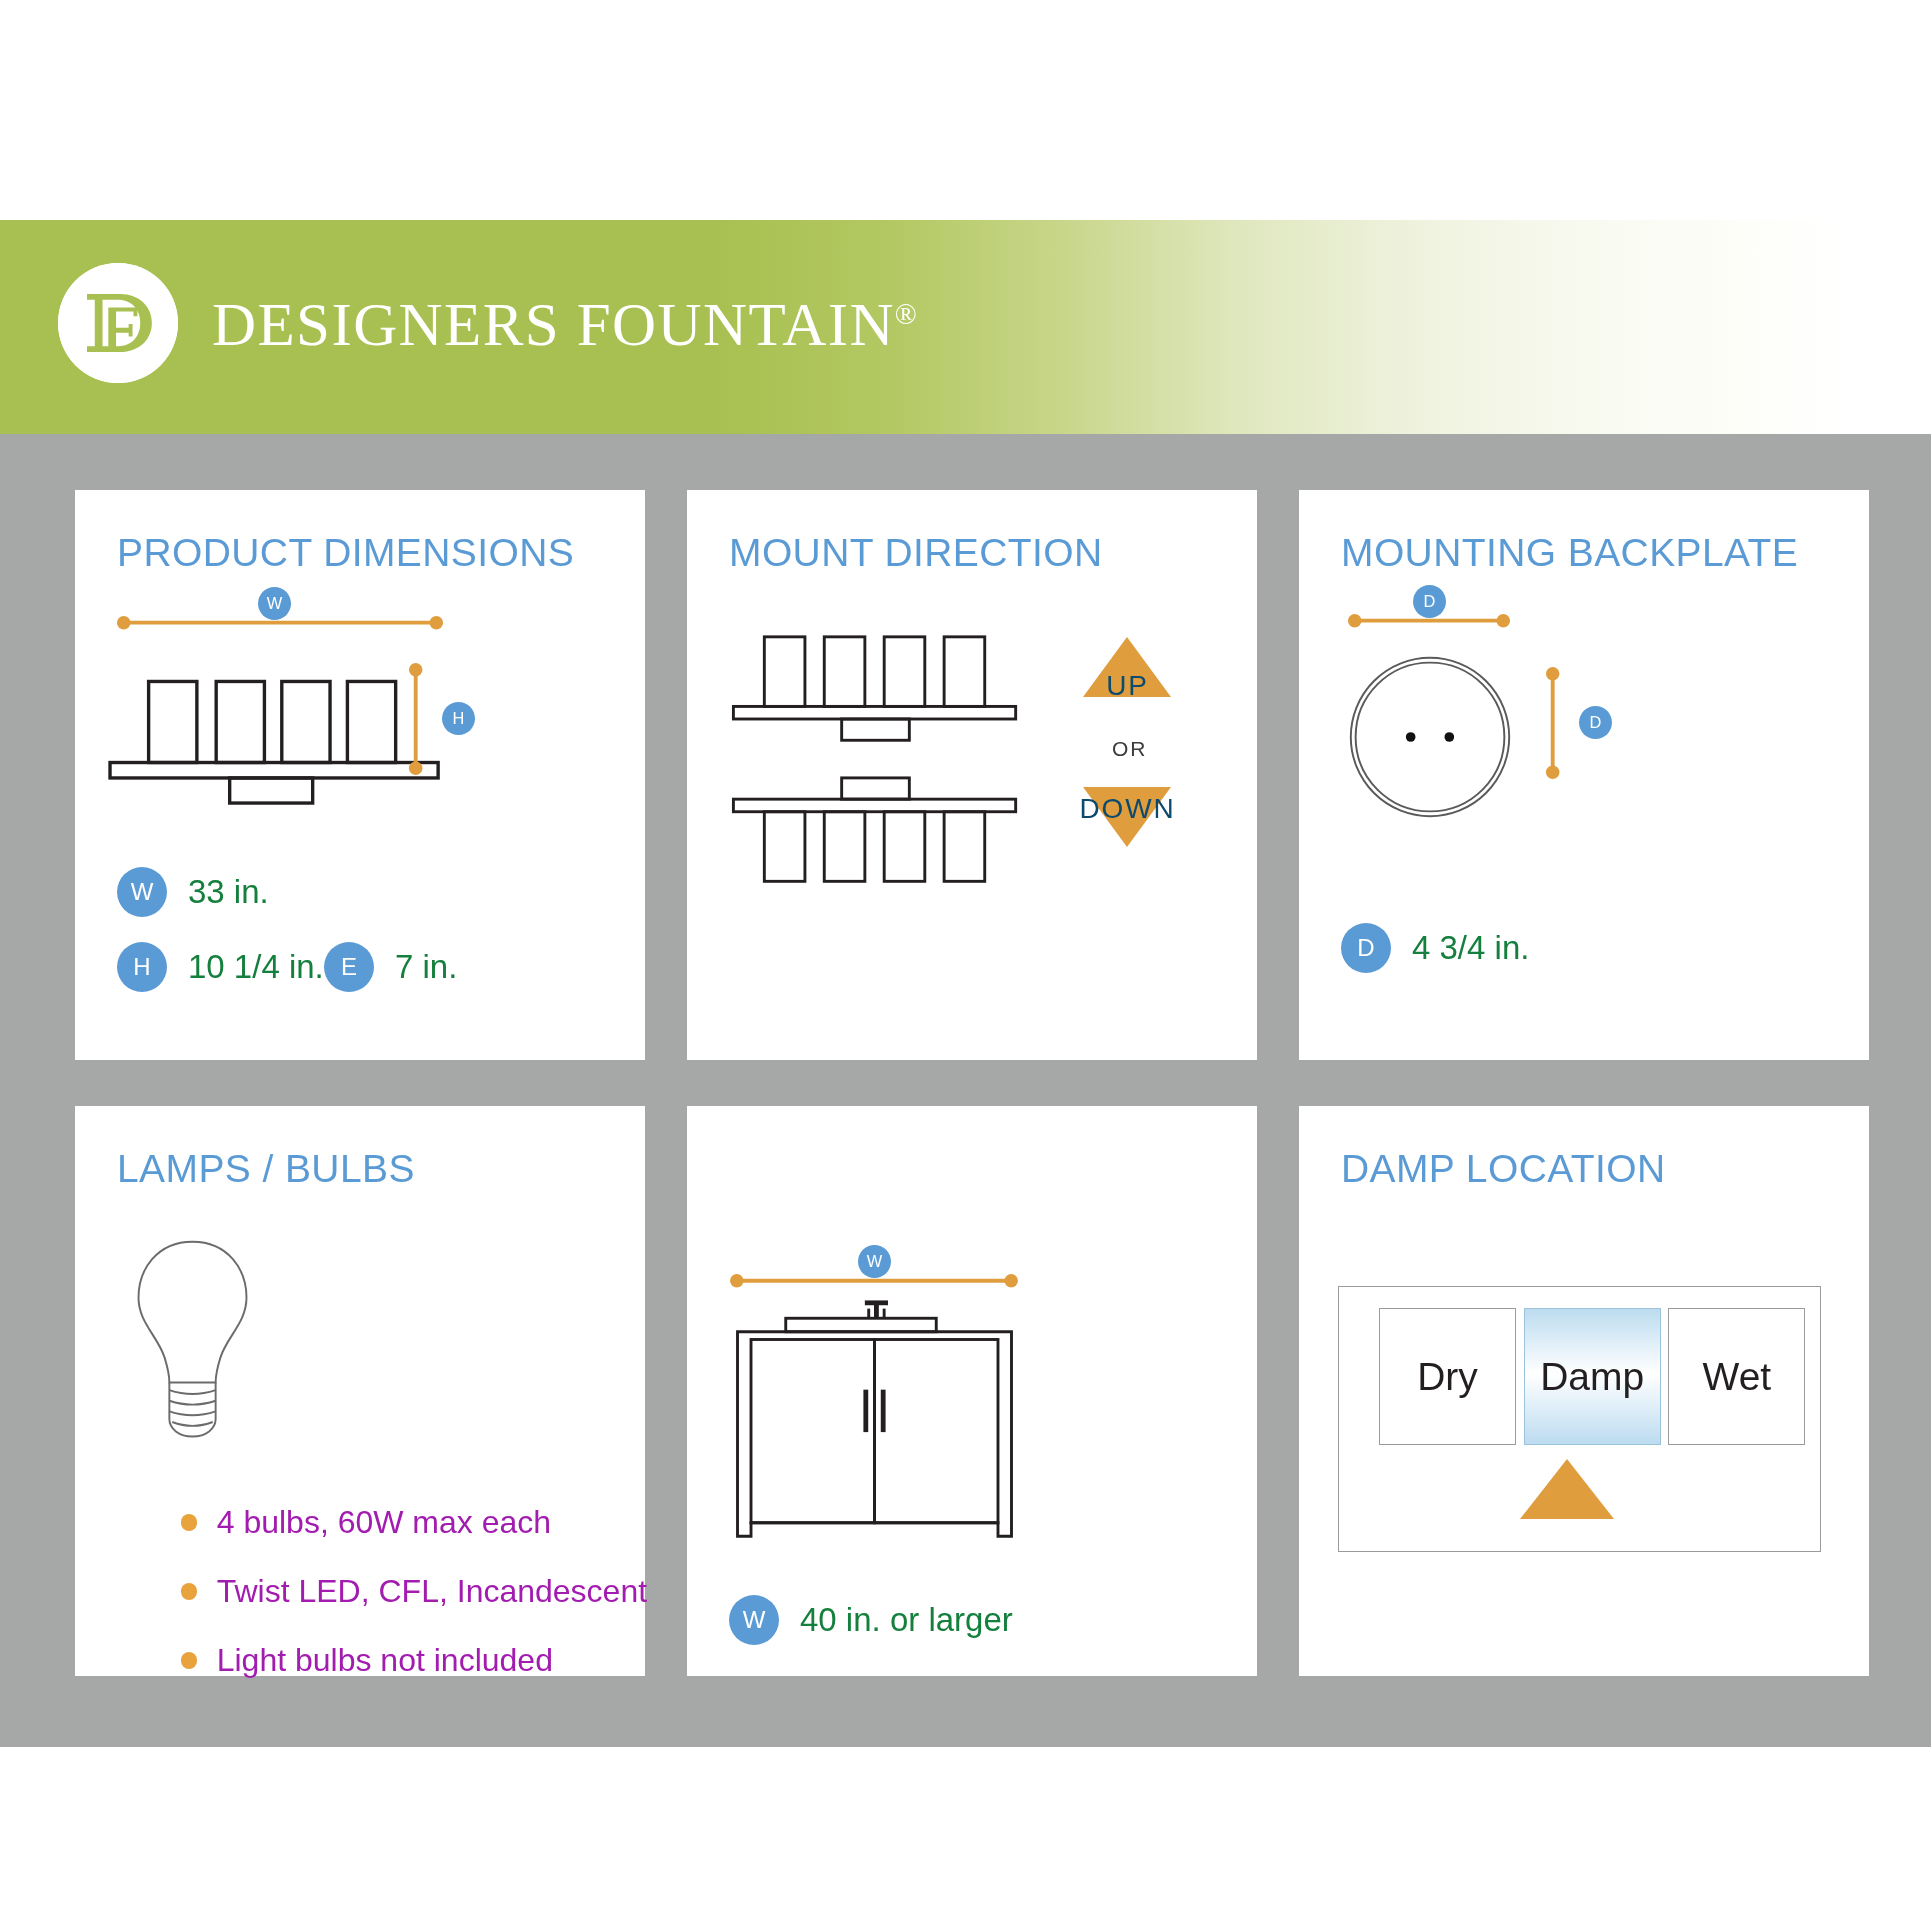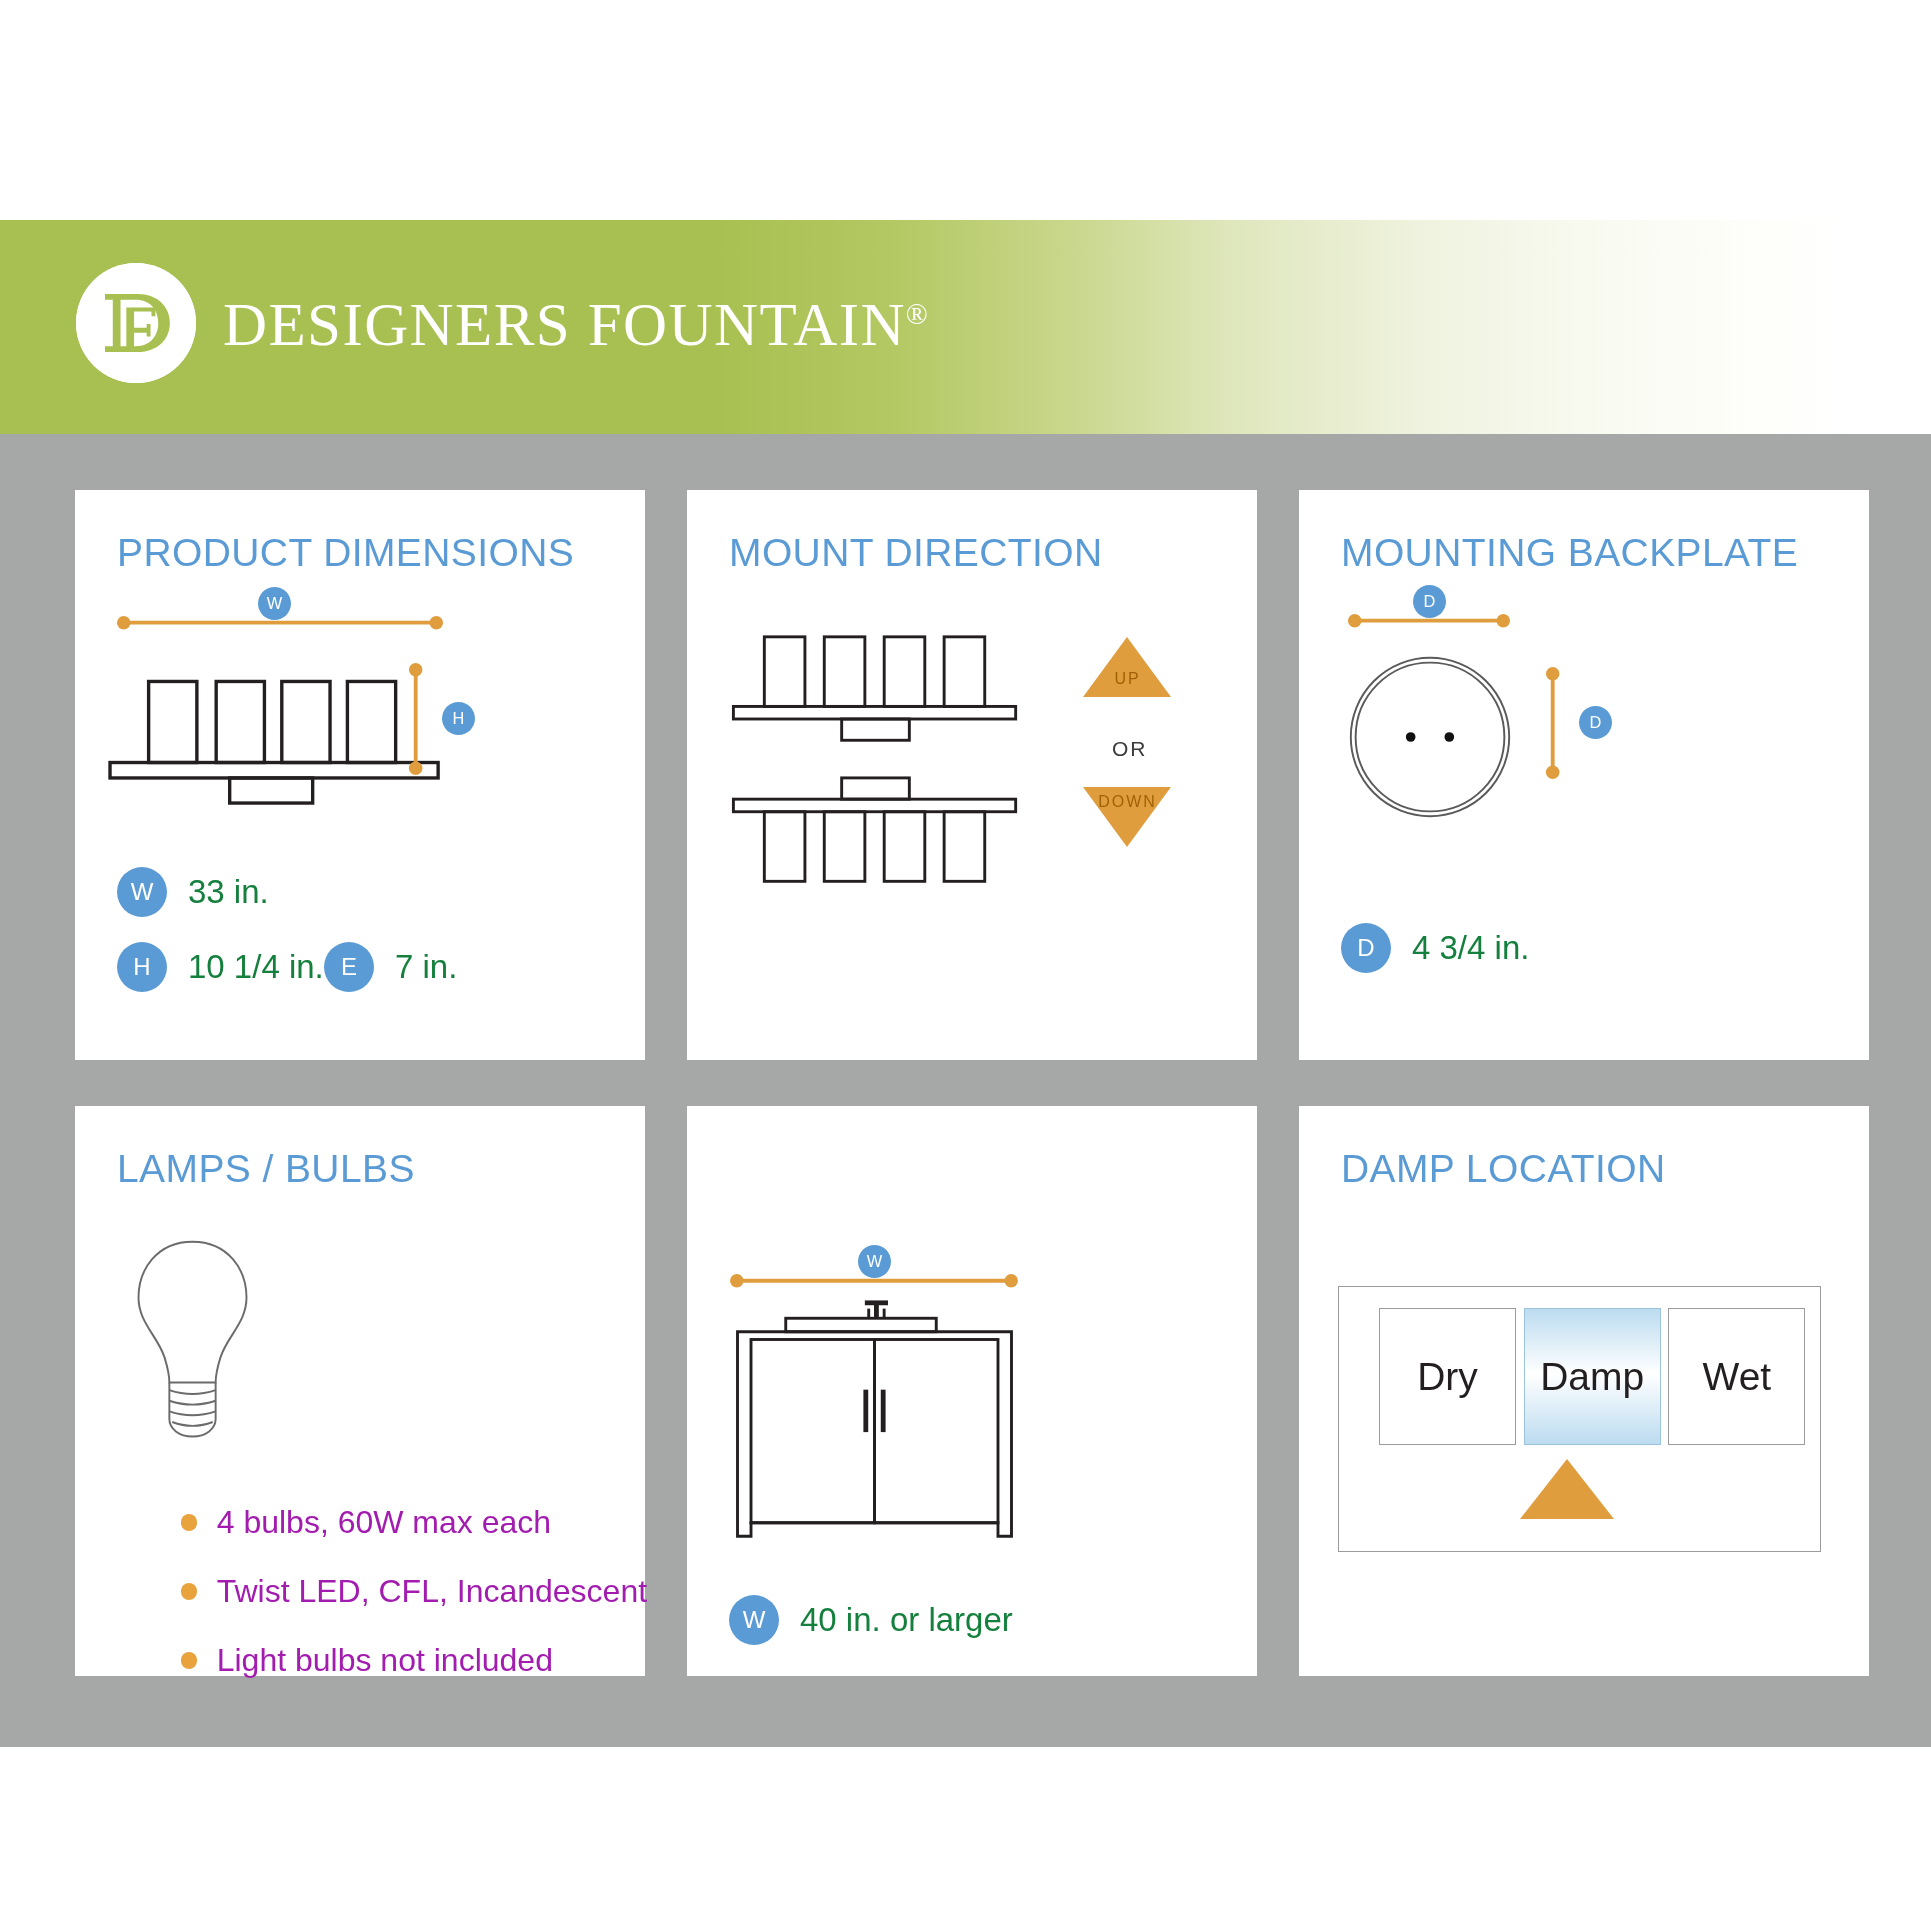--- a/index.html
+++ b/index.html
@@ -28,25 +28,25 @@
     height: 214px;
     background: linear-gradient(to right,
                 #a8c051 0%, #a8c051 37%,
                 #b3c862 46%, #c8d68a 55%,
                 #dfe7bd 64%, #eef2dd 73%,
                 #f7f9ee 81%, #fdfdf8 89%,
                 #ffffff 96%);
   }
   .logo-wrap {
     position: absolute;
-    left: 76px;
+    left: 58px;
     top: 263px;
     display: flex;
     align-items: center;
-    gap: 27px;
+    gap: 34px;
   }
   .logo-mark {
     width: 120px;
     height: 120px;
     border-radius: 50%;
     background: #ffffff;
     position: relative;
     flex: none;
   }
   .logo-mark svg { position: absolute; left: 0; top: 0; }
@@ -221,22 +221,22 @@
   .md-down {
     position: absolute;
     left: 0; top: 0;
     width: 0; height: 0;
     border-left: 44px solid transparent;
     border-right: 44px solid transparent;
     border-top: 60px solid #e09d3e;
   }
   .md-label {
     position: absolute;
-    color: #a16207;
-    font-size: 16px;
+    color: #0c4a6e;
+    font-size: 28px;
     letter-spacing: 1.9px;
     white-space: nowrap;
   }
   .md-or {
     position: absolute;
     color: #3b3b3b;
     font-size: 21px;
     letter-spacing: 1.9px;
   }
 </style>

